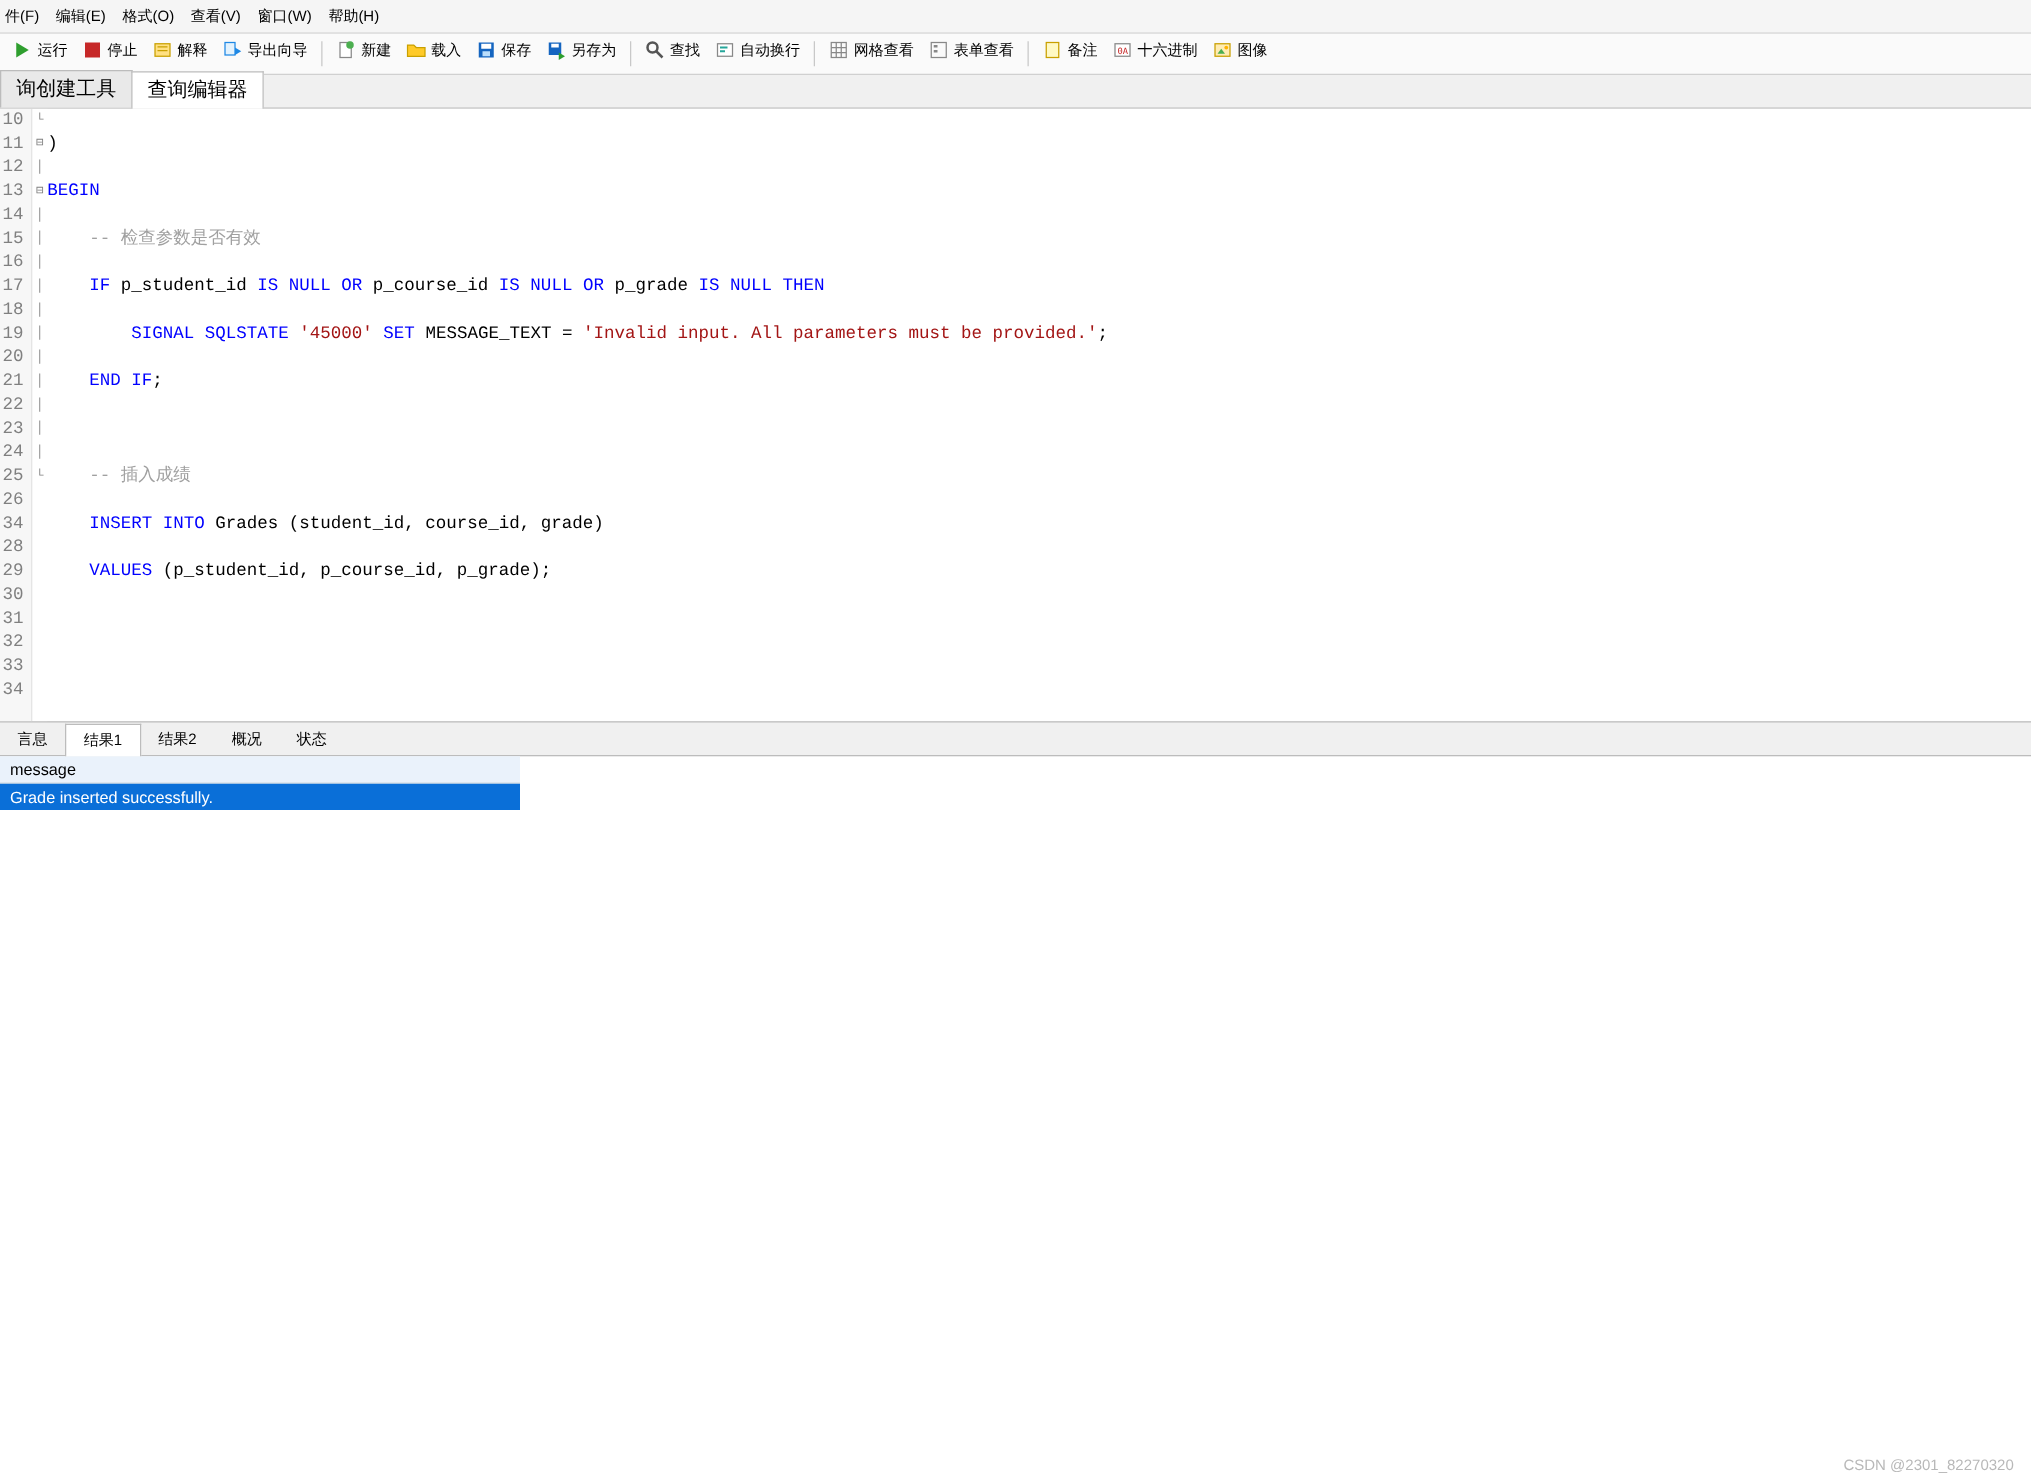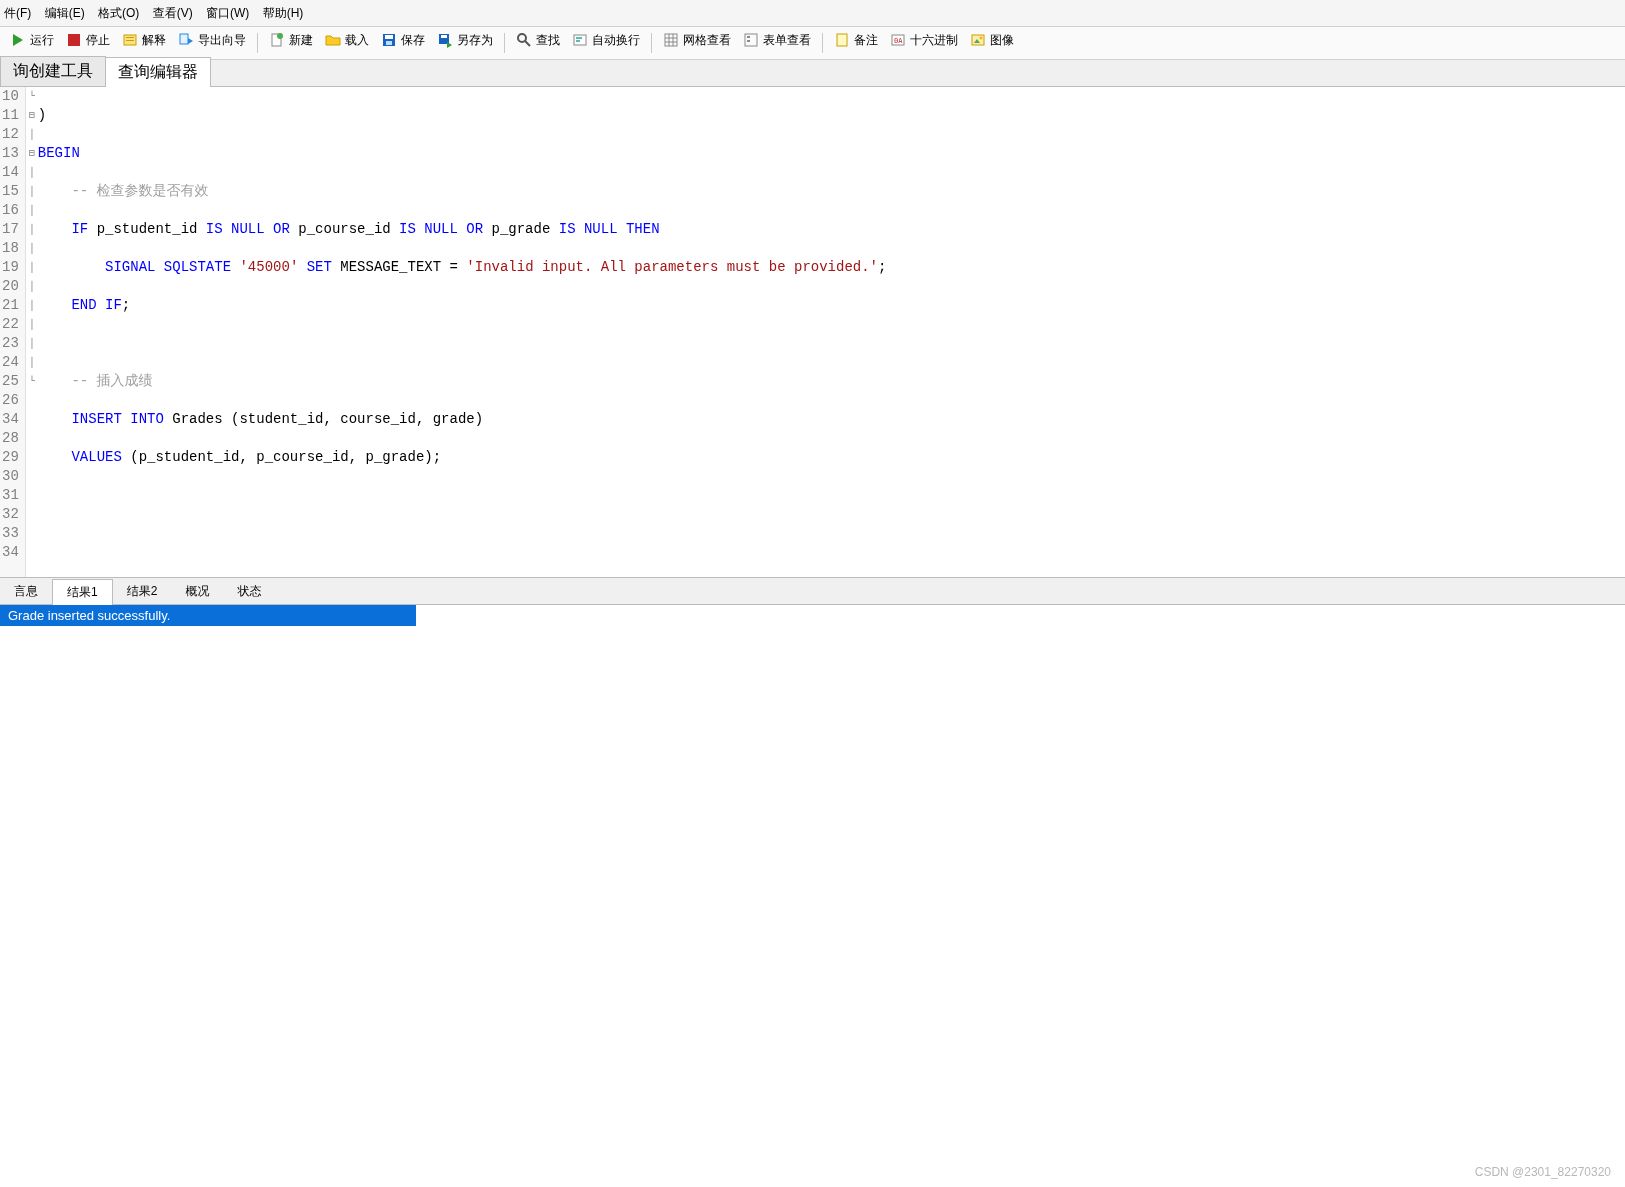--- a/index.html
+++ b/index.html
@@ -279,16 +279,17 @@
 
 <div class="bottom-tabs">
   <div class="btab">言息</div>
   <div class="btab active">结果1</div>
   <div class="btab">结果2</div>
   <div class="btab">概况</div>
   <div class="btab">状态</div>
 </div>
 
 <div class="results">
+  <div class="hdr">message</div>
   <div class="row">Grade inserted successfully.</div>
 </div>
 
 <div class="watermark">CSDN @2301_82270320</div>
 
 </body></html>

